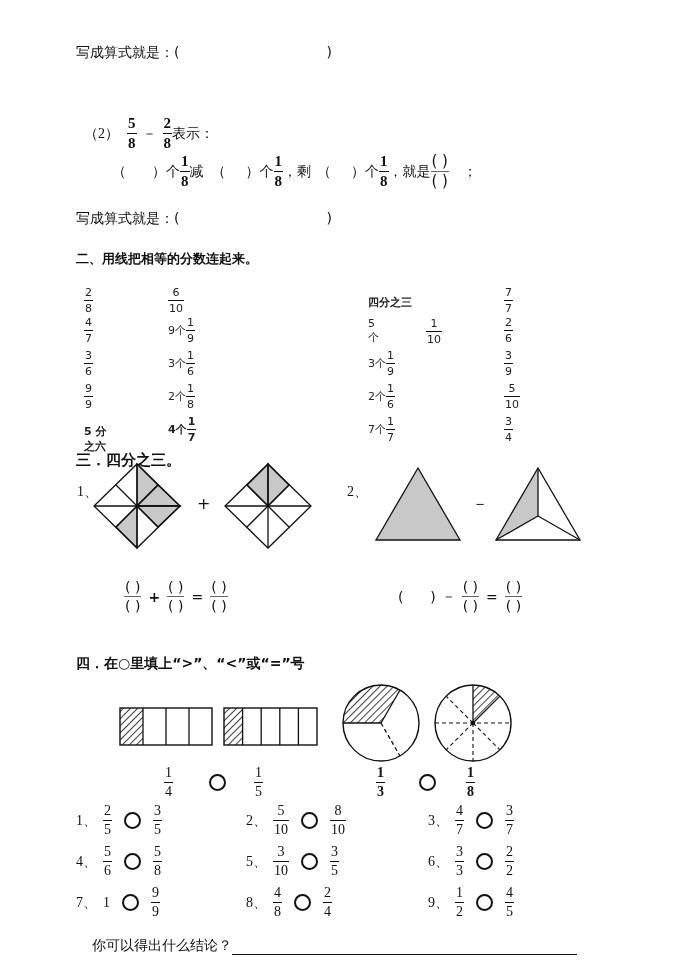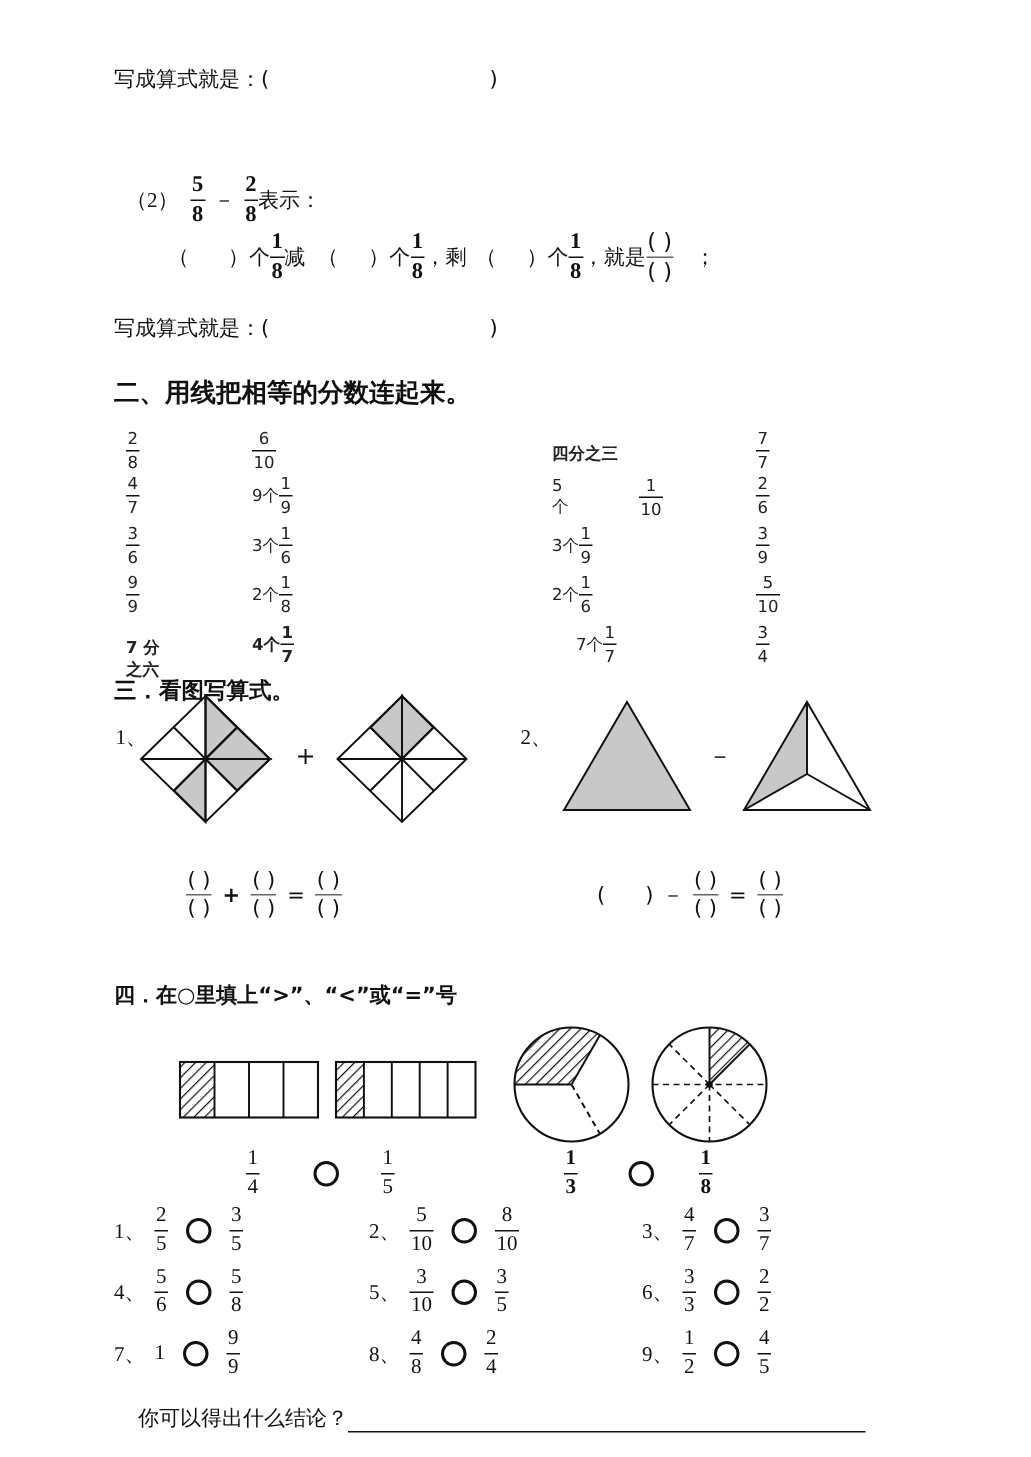--- a/index.html
+++ b/index.html
@@ -7,21 +7,21 @@
   .abs { position:absolute; }
   .txt { font-size:14px; white-space:nowrap; }
   .serif { font-family:"Liberation Serif", "DejaVu Serif", serif; }
   .bold { font-weight:bold; }
   .frac { display:inline-flex; flex-direction:column; align-items:center; vertical-align:middle; line-height:1; }
   .frac .n, .frac .d { display:block; padding:0 1px; }
   .frac .bar { display:block; align-self:stretch; border-top:1.3px solid #111; margin:2px 0; }
   .bfrac { font-family:"Liberation Serif", serif; font-weight:bold; font-size:15px; }
   .sfrac { font-family:"DejaVu Sans", sans-serif; font-size:11px; color:#222; }
   .tfrac { font-family:"Liberation Serif", serif; font-size:14px; }
-  .heading { font-size:17px; font-weight:bold; }
+  .heading { font-size:13px; font-weight:bold; }
   .circle-o { display:inline-block; width:13px; height:13px; border:2px solid #111; border-radius:50%; vertical-align:middle; }
   .blankfrac { font-family:"DejaVu Sans", sans-serif; font-size:14px; }
   .blankfrac .bar { border-top:1px solid #666; }
   .line-blank { display:inline-block; border-bottom:1.4px solid #111; width:345px; height:16px; vertical-align:bottom; }
   .row { display:flex; align-items:center; }
 </style>
 </head>
 <body>
 
 <div class="abs txt" style="left:76px; top:44px;">
@@ -116,21 +116,21 @@
       </span>
     </div>
     <div class="abs row sfrac" style="top: 96px; left: 0px;">
       <span class="frac sfrac">
         <span class="n">9</span>
         <span class="bar"></span>
         <span class="d">9</span>
       </span>
     </div>
     <div class="abs row sfrac" style="top: 129px; left: 0px;">
-      <span style="font-weight: bold; font-size: 11px; margin-top: 8px;">7 分之六</span>
+      <span style="font-weight: bold; font-size: 11px; margin-top: 8px;">5 分之六</span>
     </div>
   </div>
 <div class="abs" id="col2" style="left:168px; top:287px; width:50px;">
     <div class="abs row sfrac" style="top: 0px; left: 0px;">
       <span class="frac sfrac">
         <span class="n">6</span>
         <span class="bar"></span>
         <span class="d">10</span>
       </span>
     </div>
@@ -188,21 +188,21 @@
       </span>
     </div>
     <div class="abs row sfrac" style="top: 96px; left: 0px;">
       <span>2个</span>
       <span class="frac sfrac">
         <span class="n">1</span>
         <span class="bar"></span>
         <span class="d">6</span>
       </span>
     </div>
-    <div class="abs row sfrac" style="top: 129px; left: 16px;">
+    <div class="abs row sfrac" style="top: 129px; left: 0px;">
       <span>7个</span>
       <span class="frac sfrac">
         <span class="n">1</span>
         <span class="bar"></span>
         <span class="d">7</span>
       </span>
     </div>
   </div>
 <div class="abs" id="col4" style="left:504px; top:287px; width:30px;">
     <div class="abs row sfrac" style="top: 0px; left: 0px;">
@@ -235,21 +235,21 @@
     </div>
     <div class="abs row sfrac" style="top: 129px; left: 0px;">
       <span class="frac sfrac">
         <span class="n">3</span>
         <span class="bar"></span>
         <span class="d">4</span>
       </span>
     </div>
   </div>
 
-<div class="abs heading" style="left:76px; top:451px; font-size:15px;">三．看图写算式。</div>
+<div class="abs heading" style="left:76px; top:451px; font-size:15px;">三．四分之三。</div>
 <div class="abs txt serif" style="left:77px; top:483px;">1、</div>
 <div class="abs txt serif" style="left:347px; top:483px;">2、</div>
 
 <svg class="abs" style="left:92px; top:462px;" width="90" height="88" viewBox="0 0 90 88">
   <g stroke="#111" stroke-width="1.3" fill="#c8c8c8">
     <polygon points="45,2 45,44 66,23"></polygon>
     <polygon points="45,44 88,44 66,23"></polygon>
     <polygon points="45,44 88,44 66,65"></polygon>
     <polygon points="45,44 45,86 24,65"></polygon>
   </g>

